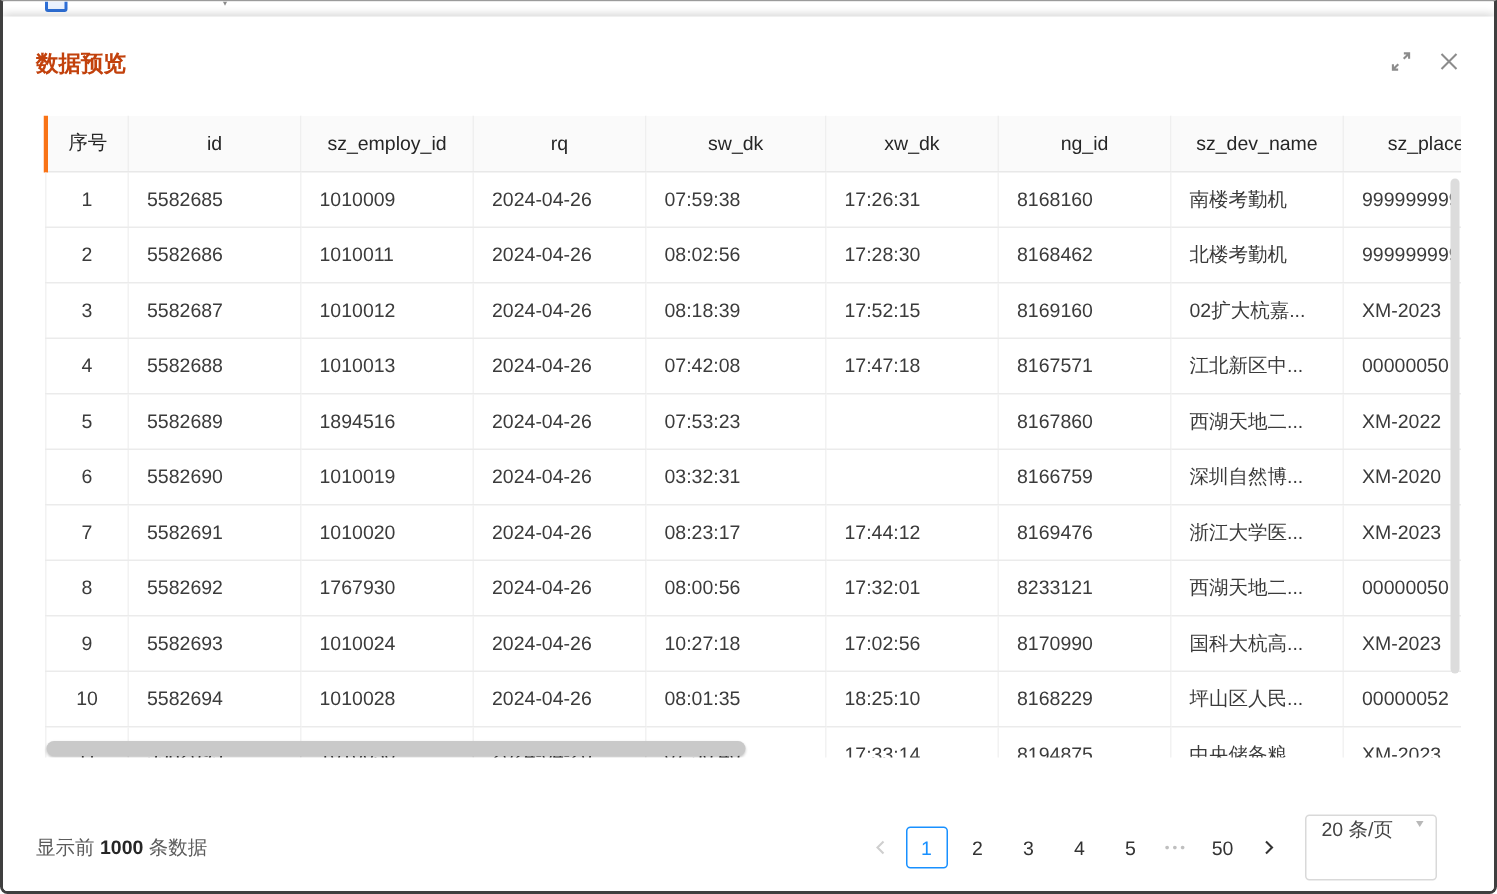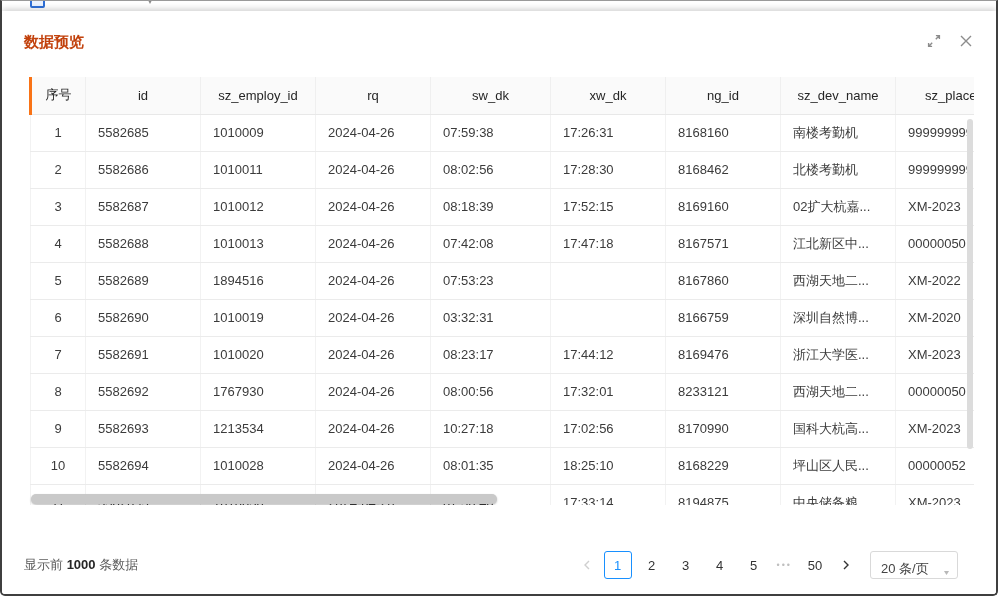--- a/index.html
+++ b/index.html
@@ -70,22 +70,22 @@
   .page-arrow { width:24px; height:28px; display:flex; align-items:center; justify-content:center; cursor:pointer; }
   .page-arrow.disabled { color:#cfcfcf; cursor:default; }
   .page-arrow svg { width:10px; height:10px; }
   .page-item {
     min-width:28px; height:28px; margin:0 3px; display:flex; align-items:center; justify-content:center;
     border-radius:3px; cursor:pointer; border:1px solid transparent; background:transparent; color:#333;
   }
   .page-item.active { border-color:#1890ff; color:#1890ff; background:#fff; }
   .page-ellipsis { color:#bfbfbf; font-size:9px; letter-spacing:2px; margin:0 4px; cursor:pointer; }
   .page-size-select {
-    margin-left:10px; width:88px; height:28px; border:1px solid #d9d9d9; border-radius:3px;
-    display:flex; align-items:flex-end; padding:0 8px 0 10px; color:#444; background:#fff; cursor:pointer;
+    margin-left:10px; width:88px; height:44px; border:1px solid #d9d9d9; border-radius:3px;
+    display:flex; align-items:flex-start; padding:0 8px 0 10px; color:#444; background:#fff; cursor:pointer;
     justify-content:space-between; font-size:13px;
   }
   .page-size-select .chev { color:#b8b8b8; font-size:10px; transform:scaleY(.8); }
 </style>
 </head>
 <body>
 
 <div class="window">
 
   <div class="bg-strip">
@@ -224,21 +224,21 @@
               <td>2024-04-26</td>
               <td>08:00:56</td>
               <td>17:32:01</td>
               <td>8233121</td>
               <td>西湖天地二...</td>
               <td>00000050</td>
             </tr>
             <tr>
               <td>9</td>
               <td>5582693</td>
-              <td>1213534</td>
+              <td>1010024</td>
               <td>2024-04-26</td>
               <td>10:27:18</td>
               <td>17:02:56</td>
               <td>8170990</td>
               <td>国科大杭高...</td>
               <td>XM-2023</td>
             </tr>
             <tr>
               <td>10</td>
               <td>5582694</td>

